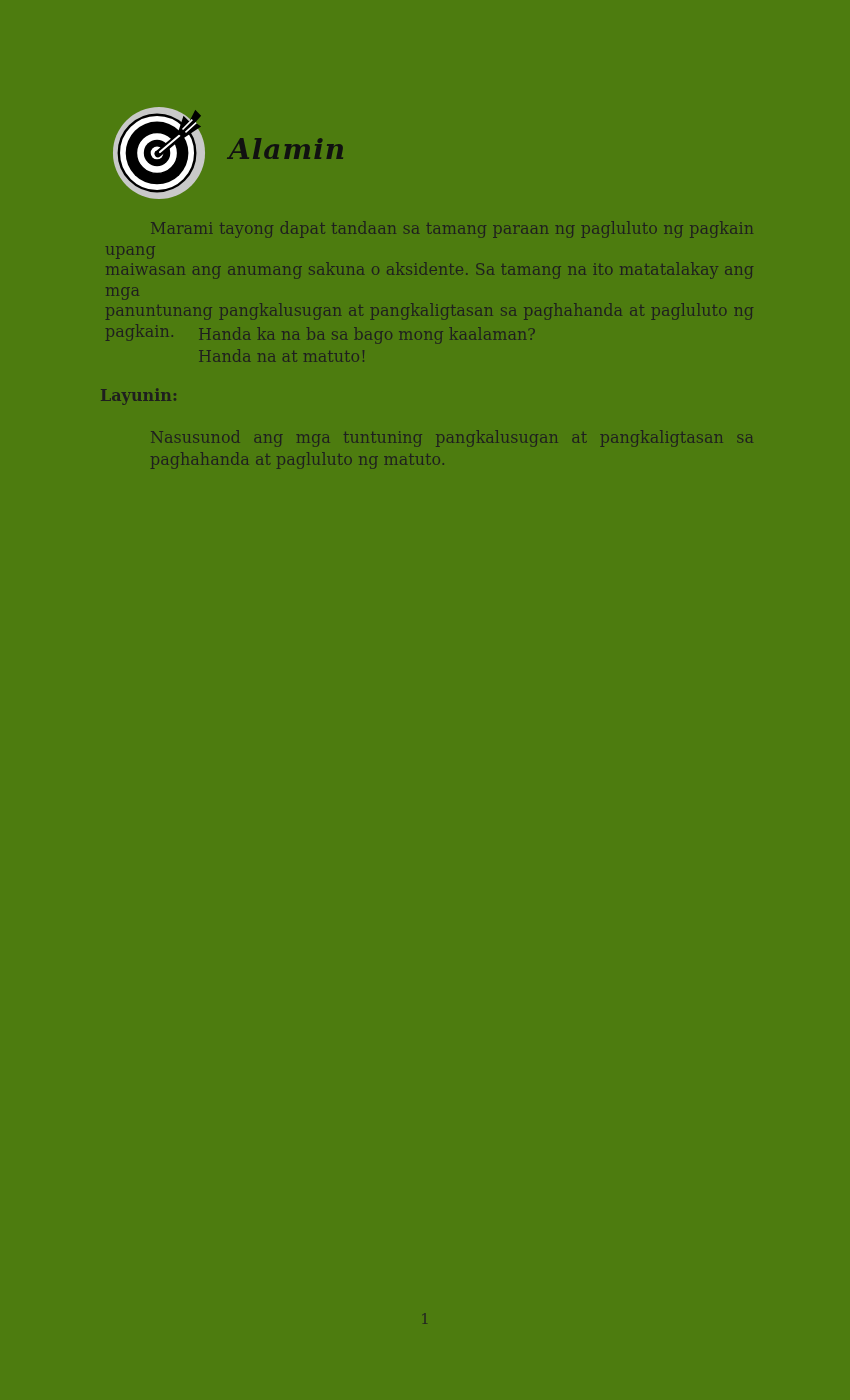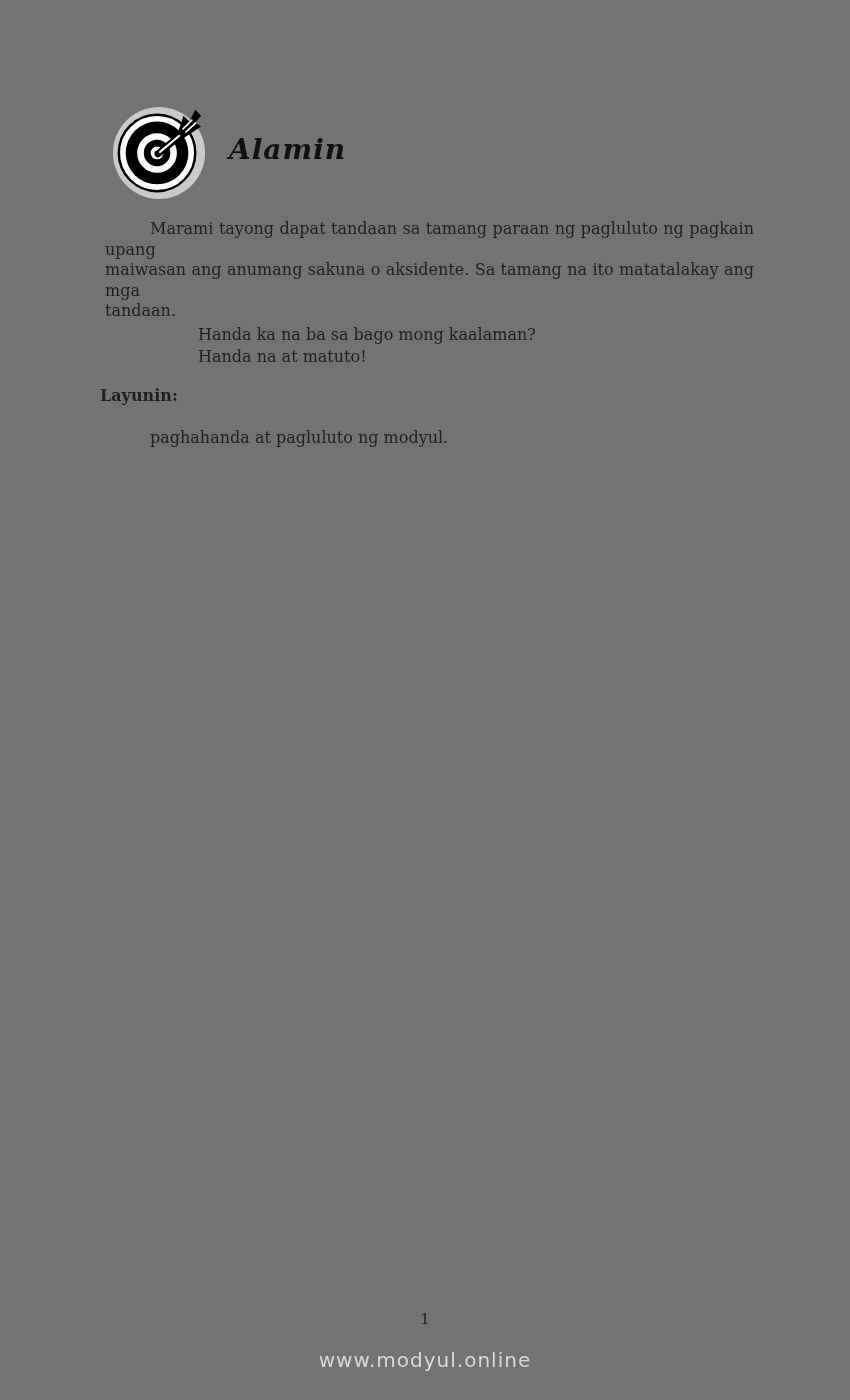--- a/index.html
+++ b/index.html
@@ -4,21 +4,21 @@
 <style>
   html, body {
     margin: 0;
     padding: 0;
     background: #ffffff;
   }
   .page {
     position: relative;
     width: 850px;
     height: 1400px;
-    background: #737373;
+    background: #4d7c0f;
     overflow: hidden;
     font-family: "DejaVu Serif", serif;
     color: #1f1f1f;
   }
 
   
   .icon-wrap {
     position: absolute;
     left: 110px;
     top: 103px;
@@ -127,30 +127,31 @@
       <path d="M69,31 L75,13 L81,19 L87,7 L93,13 L87,20 L93,24 L75,36 Z" fill="#000000"></path>
       <path d="M74,27 L84,17 M77,30 L88,20" stroke="#ffffff" stroke-width="1.6"></path>
     </svg>
   </div>
 
   <div class="module-title">Alamin</div>
 
   <div class="para1">
     <div class="jline first">Marami tayong dapat tandaan sa tamang paraan ng pagluluto ng pagkain upang</div>
     <div class="jline">maiwasan ang anumang sakuna o aksidente. Sa tamang na ito matatalakay ang mga</div>
-    <div class="jline last">tandaan.</div>
+    <div class="jline">panuntunang pangkalusugan at pangkaligtasan sa paghahanda at pagluluto ng</div>
+    <div class="jline last">pagkain.</div>
   </div>
 
   <div class="intro-lines">
     <div>Handa ka na ba sa bago mong kaalaman?</div>
     <div>Handa na at matuto!</div>
   </div>
 
   <div class="objective-heading">Layunin:</div>
 
   <div class="objective">
-    <div class="jline last">paghahanda at pagluluto ng modyul.</div>
+    <div class="jline">Nasusunod ang mga tuntuning pangkalusugan at pangkaligtasan sa</div>
+    <div class="jline last">paghahanda at pagluluto ng matuto.</div>
   </div>
 
   <div class="page-number">1</div>
-  <div class="watermark">www.modyul.online</div>
 
 </div>
 
 </body></html>

